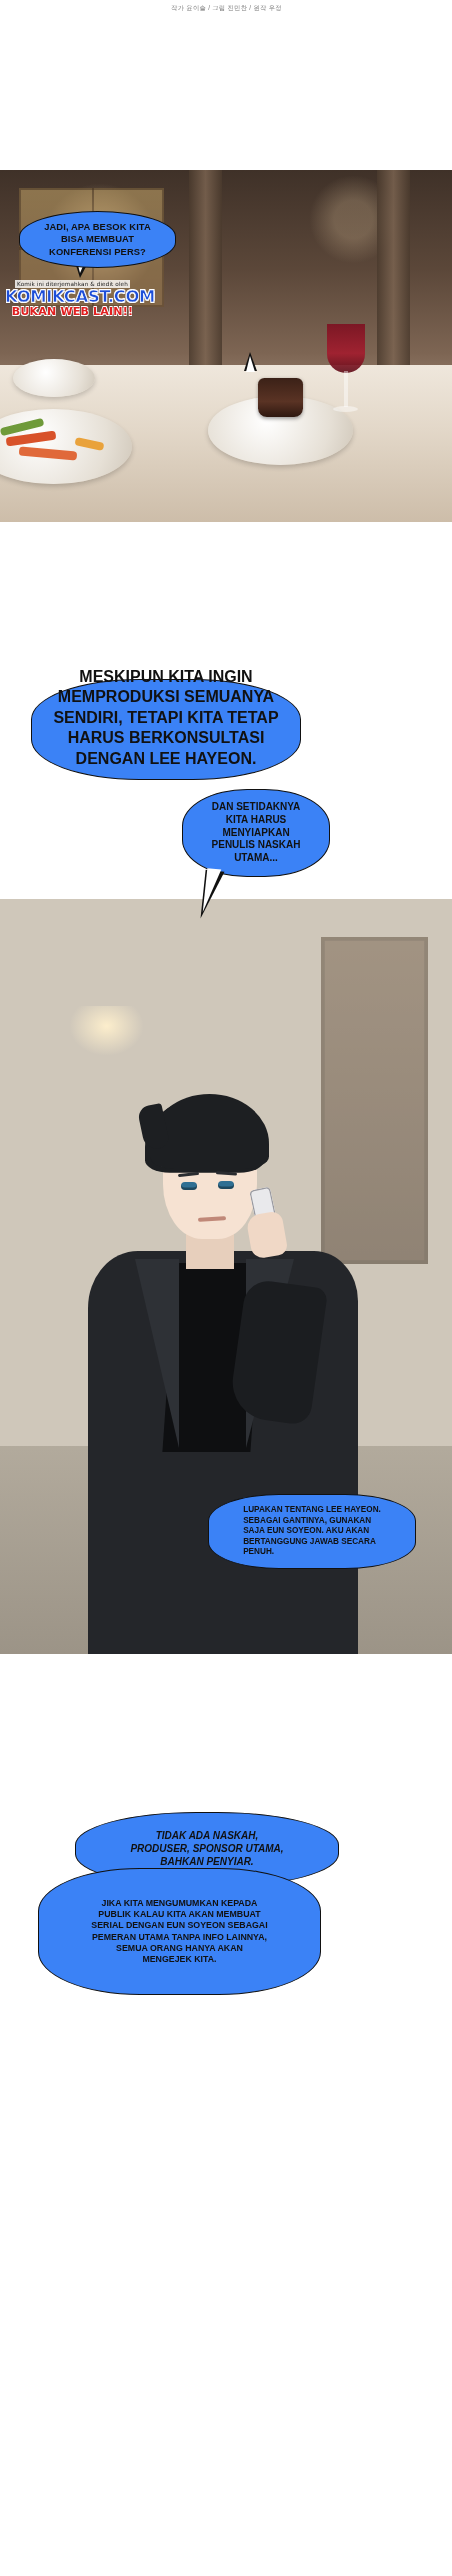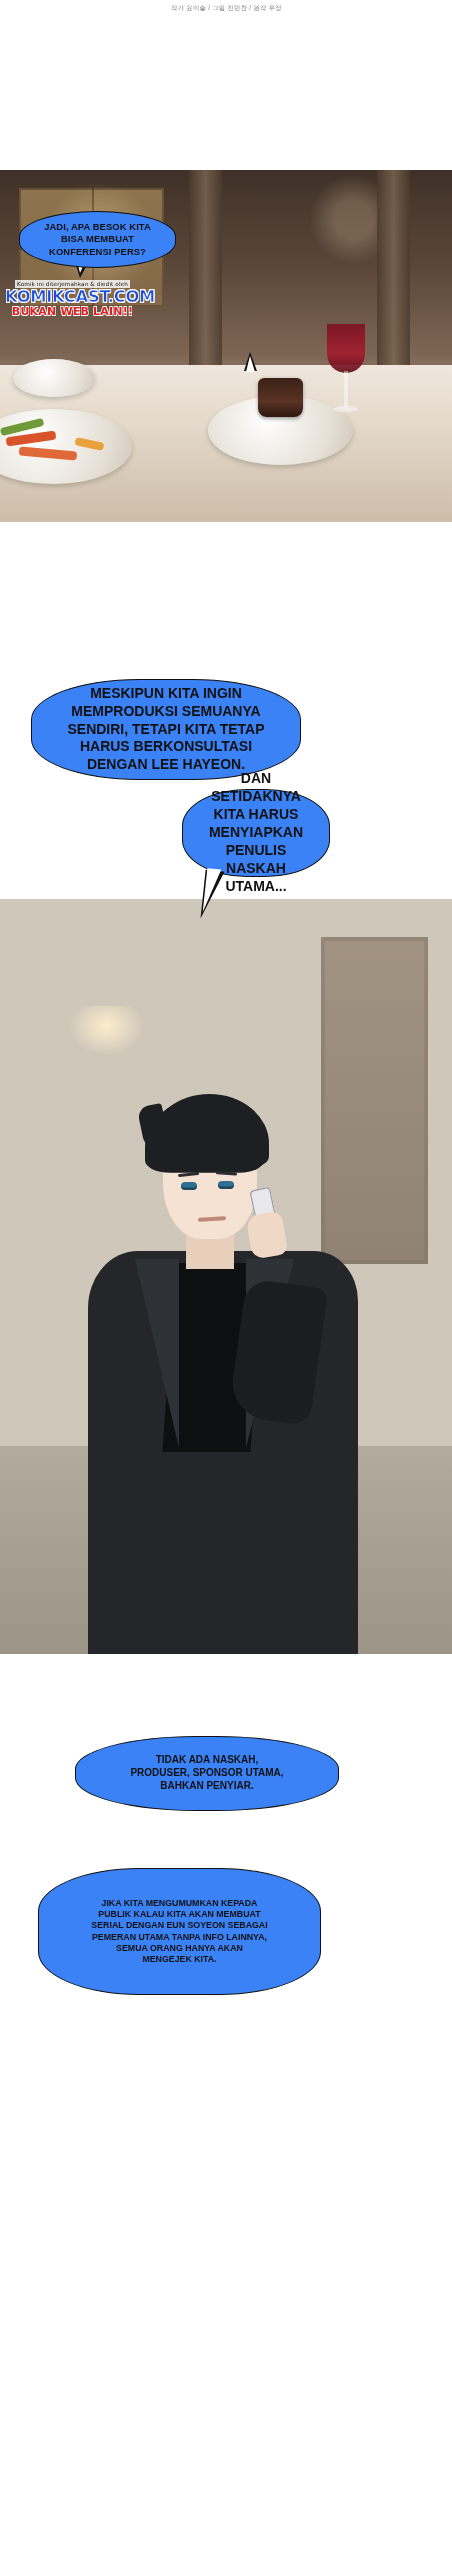--- a/index.html
+++ b/index.html
@@ -380,32 +380,33 @@
     border-width: 0 5px 16.4px 4.4px;
     border-color: transparent transparent #ffffff transparent;
   }
 
   
   #bubble3 {
     top: 679px;
     left: 31px;
     width: 270px;
     height: 101px;
-    font-size: 14px;
+    font-size: 16px;
     font-weight: 700;
     border-radius: 40% / 40%;
+    align-items: flex-end;
   }
 
   
   #bubble4 {
     top: 789px;
     left: 182px;
     width: 148px;
     height: 88px;
-    font-size: 14px;
+    font-size: 10px;
     font-weight: 700;
     border-radius: 44% / 42%;
   }
   #bubble4-tail {
     top: 871px;
     left: 203px;
     border-width: 0 7.5px 49px 19px;
     border-color: transparent transparent transparent #111111;
     transform: rotate(6deg);
   }
@@ -425,27 +426,28 @@
     height: 75px;
     font-size: 8.2px;
     font-weight: 700;
     border-radius: 34% / 36%;
     text-align: left;
     padding: 8.8px 14px;
   }
 
   
   #bubble6 {
-    top: 1736px;
+    top: 1812px;
     left: 75px;
     width: 264px;
     height: 75px;
     font-size: 10px;
     font-weight: 700;
     border-radius: 46% / 44%;
+    font-style: italic;
   }
 
   
   #bubble7 {
     top: 1868px;
     left: 38px;
     width: 283px;
     height: 127px;
     font-size: 8.8px;
     font-weight: 700;
@@ -576,20 +578,27 @@
   <div class="bubble" id="bubble4">
     <span class="txt">DAN SETIDAKNYA
 KITA HARUS
 MENYIAPKAN
 PENULIS NASKAH
 UTAMA...</span>
   </div>
   <div class="tail-outline" id="bubble4-tail"></div>
   <div class="tail" id="bubble4-tail-in"></div>
 
+  <div class="bubble" id="bubble5">
+    <span class="txt">LUPAKAN TENTANG LEE HAYEON.
+SEBAGAI GANTINYA, GUNAKAN
+SAJA EUN SOYEON. AKU AKAN
+BERTANGGUNG JAWAB SECARA
+PENUH.</span>
+  </div>
 
   <div class="gap" style="top:1660px;height:101px;"></div>
 
   <div class="bubble" id="bubble6">
     <span class="txt">TIDAK ADA NASKAH,
 PRODUSER, SPONSOR UTAMA,
 BAHKAN PENYIAR.</span>
   </div>
 
   <div class="bubble" id="bubble7">

